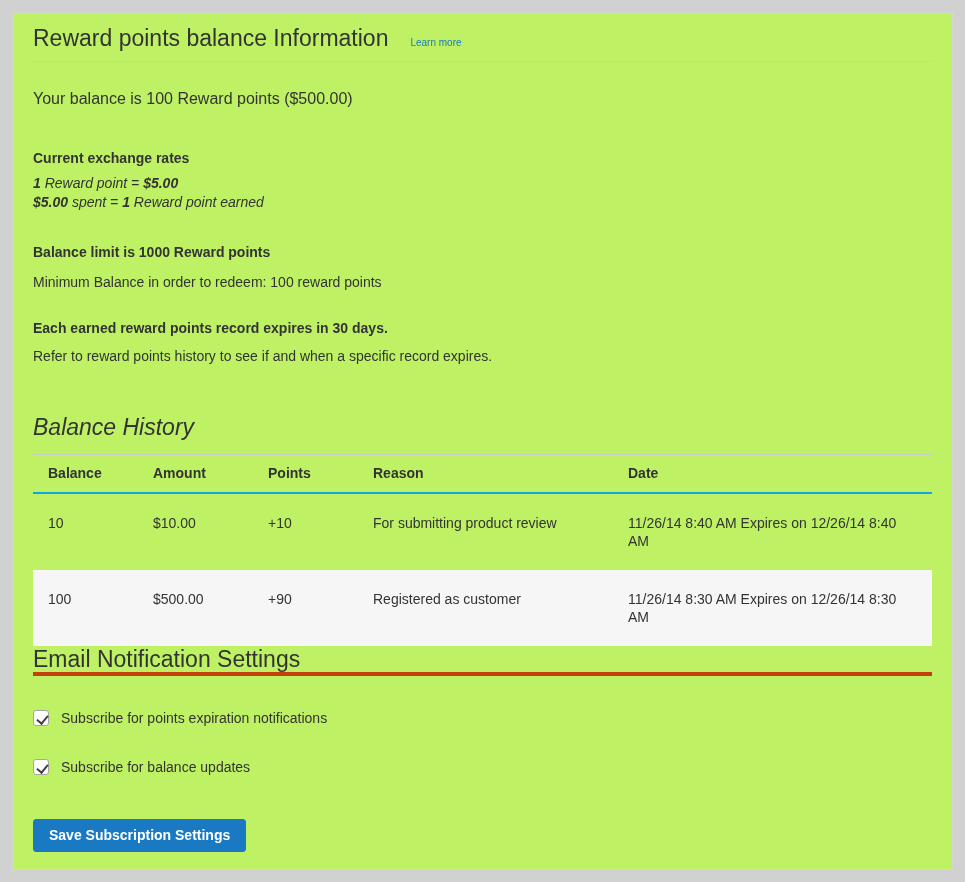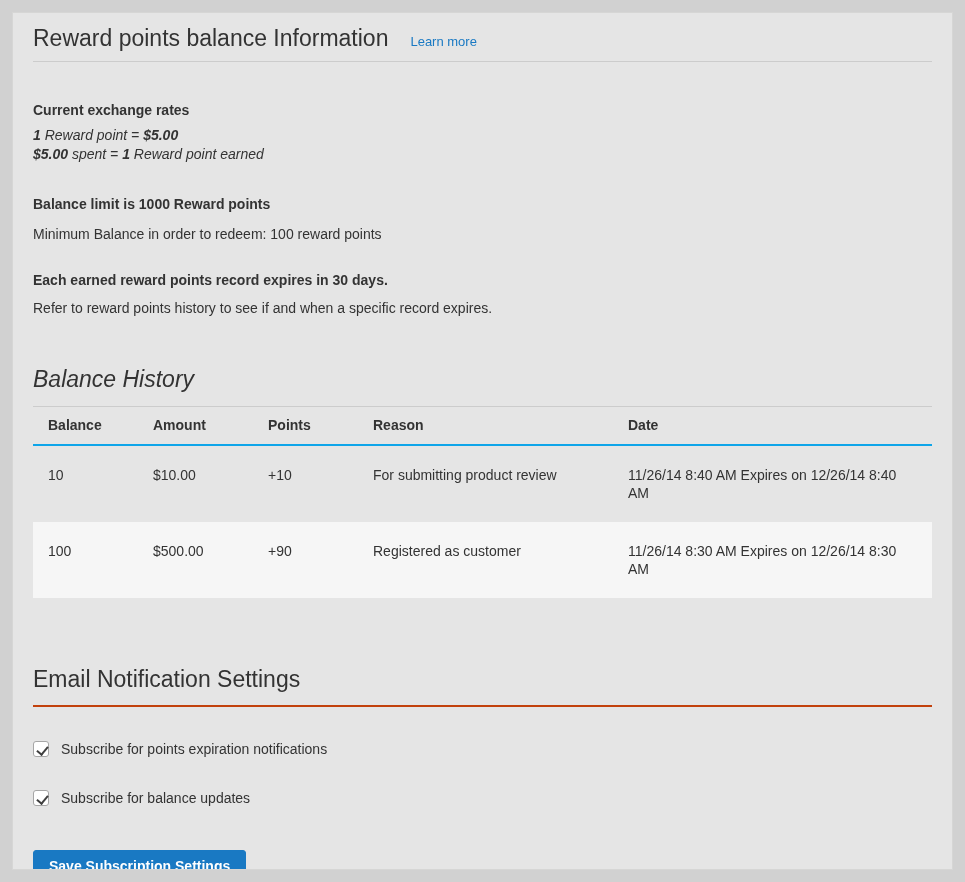--- a/index.html
+++ b/index.html
@@ -10,21 +10,21 @@
     color: #333333;
     box-sizing: border-box;
   }
   .frame {
     width: 965px; height: 882px;
     padding: 12px;
     box-sizing: border-box;
     background: #d1d1d1;
   }
   .card {
-    background: #e5e5e5;
+    background: #bef264;
     border: 1px solid #d6d6d5;
     height: 100%;
     box-sizing: border-box;
     padding: 12px 20px 0 20px;
     overflow: hidden;
   }
   
   .page-header {
     display: flex;
     align-items: baseline;
@@ -34,21 +34,21 @@
   h1 {
     margin: 0;
     font-size: 23px;
     font-weight: 300;
     line-height: 26px;
     color: #333333;
     letter-spacing: 0;
   }
   .learn-more {
     margin-left: 22px;
-    font-size: 13px;
+    font-size: 10px;
     color: #1979c3;
     text-decoration: none;
     cursor: pointer;
   }
   
   .balance-summary {
     margin: 26px 0 0 0;
     font-size: 16px;
     line-height: 22px;
   }
@@ -79,23 +79,21 @@
   
   h2 {
     margin: 0;
     font-size: 23px;
     font-weight: 300;
     line-height: 26px;
     color: #333333;
   }
   .history-title { margin-top: 48px; margin-bottom: 14px; font-style: italic; }
   .email-title {
-    margin-top: 68px;
-    padding-bottom: 13px;
-    border-bottom: 2px solid #c2410c;
+    border-bottom: 4px solid #c2410c;
   }
   
   table {
     width: 100%;
     border-collapse: collapse;
     table-layout: fixed;
     font-size: 14px;
   }
   table { border-top: 1px solid #cccccc; }
   th {
@@ -166,20 +164,21 @@
 <body>
 
 <div class="frame">
   <div class="card">
 
     <div class="page-header">
       <h1>Reward points balance Information</h1>
       <a href="#" class="learn-more">Learn more</a>
     </div>
 
+    <p class="balance-summary">Your balance is 100 Reward points ($500.00)</p>
 
     <p class="bold-heading mt38">Current exchange rates</p>
     <div class="exchange-lines">
       <p><strong>1</strong><span> Reward point = </span><strong>$5.00</strong></p>
       <p><strong>$5.00</strong><span> spent = </span><strong>1</strong><span> Reward point earned</span></p>
     </div>
 
     <p class="bold-heading mt30">Balance limit is 1000 Reward points</p>
     <p class="plain">Minimum Balance in order to redeem: 100 reward points</p>
 

